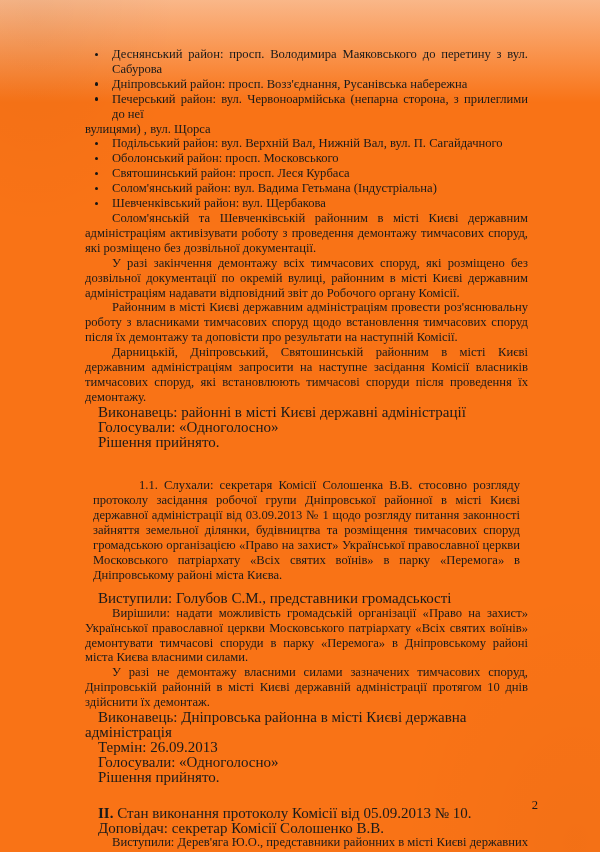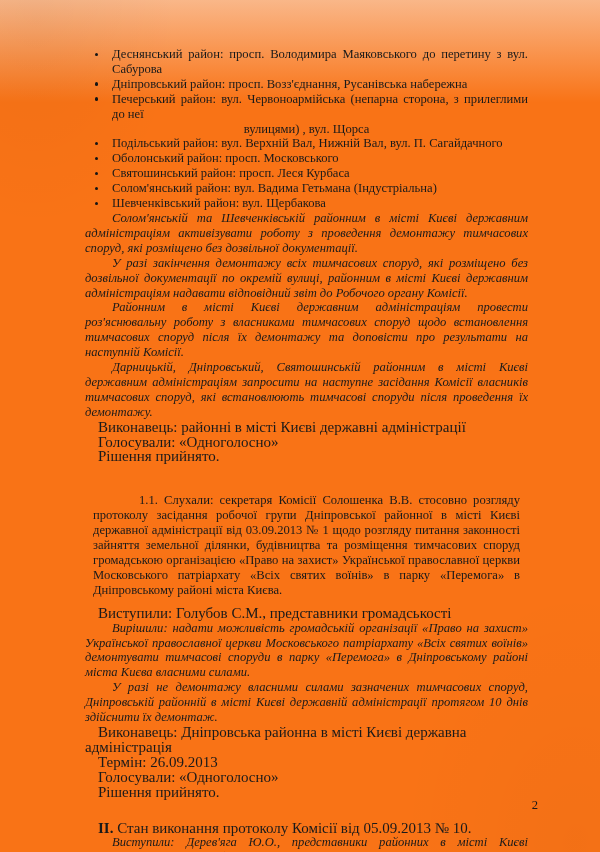--- a/index.html
+++ b/index.html
@@ -58,33 +58,32 @@
   ul.bullets li .bullet-dot {
     position: absolute;
     left: 10px;
     top: 5.6px;
     width: 3.4px;
     height: 3.4px;
     border-radius: 50%;
     background: #151515;
   }
   ul.bullets li.wrap {
-    text-align: center;
+    text-align: left;
   }
 
   
   p.para {
     margin: 0;
     font-size: 12.6px;
     line-height: 14.9px;
     text-align: justify;
     text-justify: inter-word;
     text-indent: 27px;
     hyphens: none;
-    font-style: italic;
   }
   p.flush {
     margin: 0;
     font-size: 15px;
     line-height: 14.9px;
     text-align: left;
     text-indent: 13px;
   }
   p.sub-indent {
     margin: 8px;
@@ -181,20 +180,21 @@
 
     <p class="flush">Виконавець: Дніпровська районна в місті Києві державна адміністрація</p>
     <p class="flush">Термін: 26.09.2013</p>
     <p class="flush">Голосували: «Одноголосно»</p>
     <p class="flush">Рішення прийнято.</p>
 
     <div class="gap-lg"></div>
 
     <p class="flush"><b class="roman">II.</b><span> Стан виконання протоколу Комісії від 05.09.2013 № 10.</span></p>
 
+    <p class="flush">Доповідач: секретар Комісії Солошенко В.В.</p>
 
     <p class="para">Виступили: Дерев'яга Ю.О., представники районних в місті Києві державних адміністрацій</p>
 
     <p class="para">Вирішили: Дніпровській районній в місті Києві державній адміністрації вжити заходів щодо демонтажу нововстановлених тимчасових споруд на просп. Ю. Гагаріна.</p>
 
   </div>
 
   <div class="page-number">2</div>
 </div>
 

